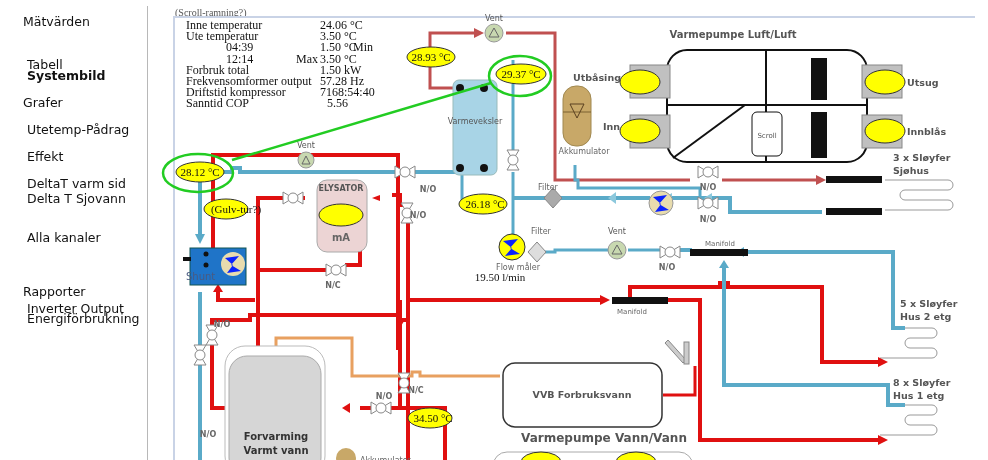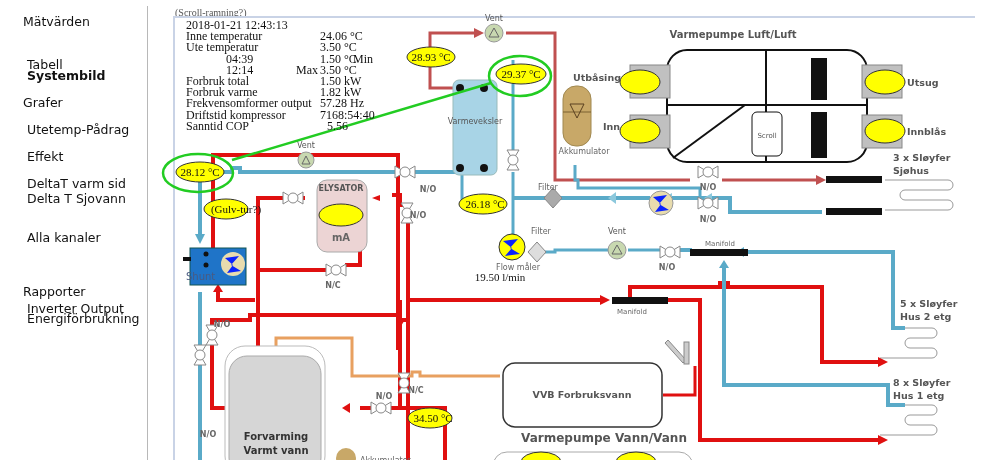--- a/index.html
+++ b/index.html
@@ -347,23 +347,20 @@
   </g>
 
   <g fill="none" stroke="#22cc22" stroke-width="2.5">
     <ellipse cx="198" cy="173" rx="35" ry="19"></ellipse>
     <ellipse cx="520" cy="76" rx="31" ry="20"></ellipse>
     <line x1="232" y1="160" x2="491" y2="83"></line>
   </g>
 </svg>
 
 <div id="info">
-  <div class="row">
-      <span class="k">2018-01-21 12:43:13</span>
-    </div>
   <div id="info-rows">
       <div class="row">
         <span class="k">Inne temperatur</span>
         <span class="mid"></span>
         <span class="v">24.06 °C</span>
       </div>
       <div class="row">
         <span class="k">Ute temperatur</span>
         <span class="mid"></span>
         <span class="v">3.50 °C</span>
@@ -377,25 +374,20 @@
         <span class="k" style="left: 40px;">12:14</span>
         <span class="mid" style="left: 110px;">Max</span>
         <span class="v">3.50 °C</span>
       </div>
       <div class="row">
         <span class="k">Forbruk total</span>
         <span class="mid"></span>
         <span class="v">1.50 kW</span>
       </div>
       <div class="row">
-        <span class="k">Forbruk varme</span>
-        <span class="mid"></span>
-        <span class="v">1.82 kW</span>
-      </div>
-      <div class="row">
         <span class="k">Frekvensomformer output</span>
         <span class="mid"></span>
         <span class="v">57.28 Hz</span>
       </div>
       <div class="row">
         <span class="k">Driftstid kompressor</span>
         <span class="mid"></span>
         <span class="v">7168:54:40</span>
       </div>
       <div class="row">

